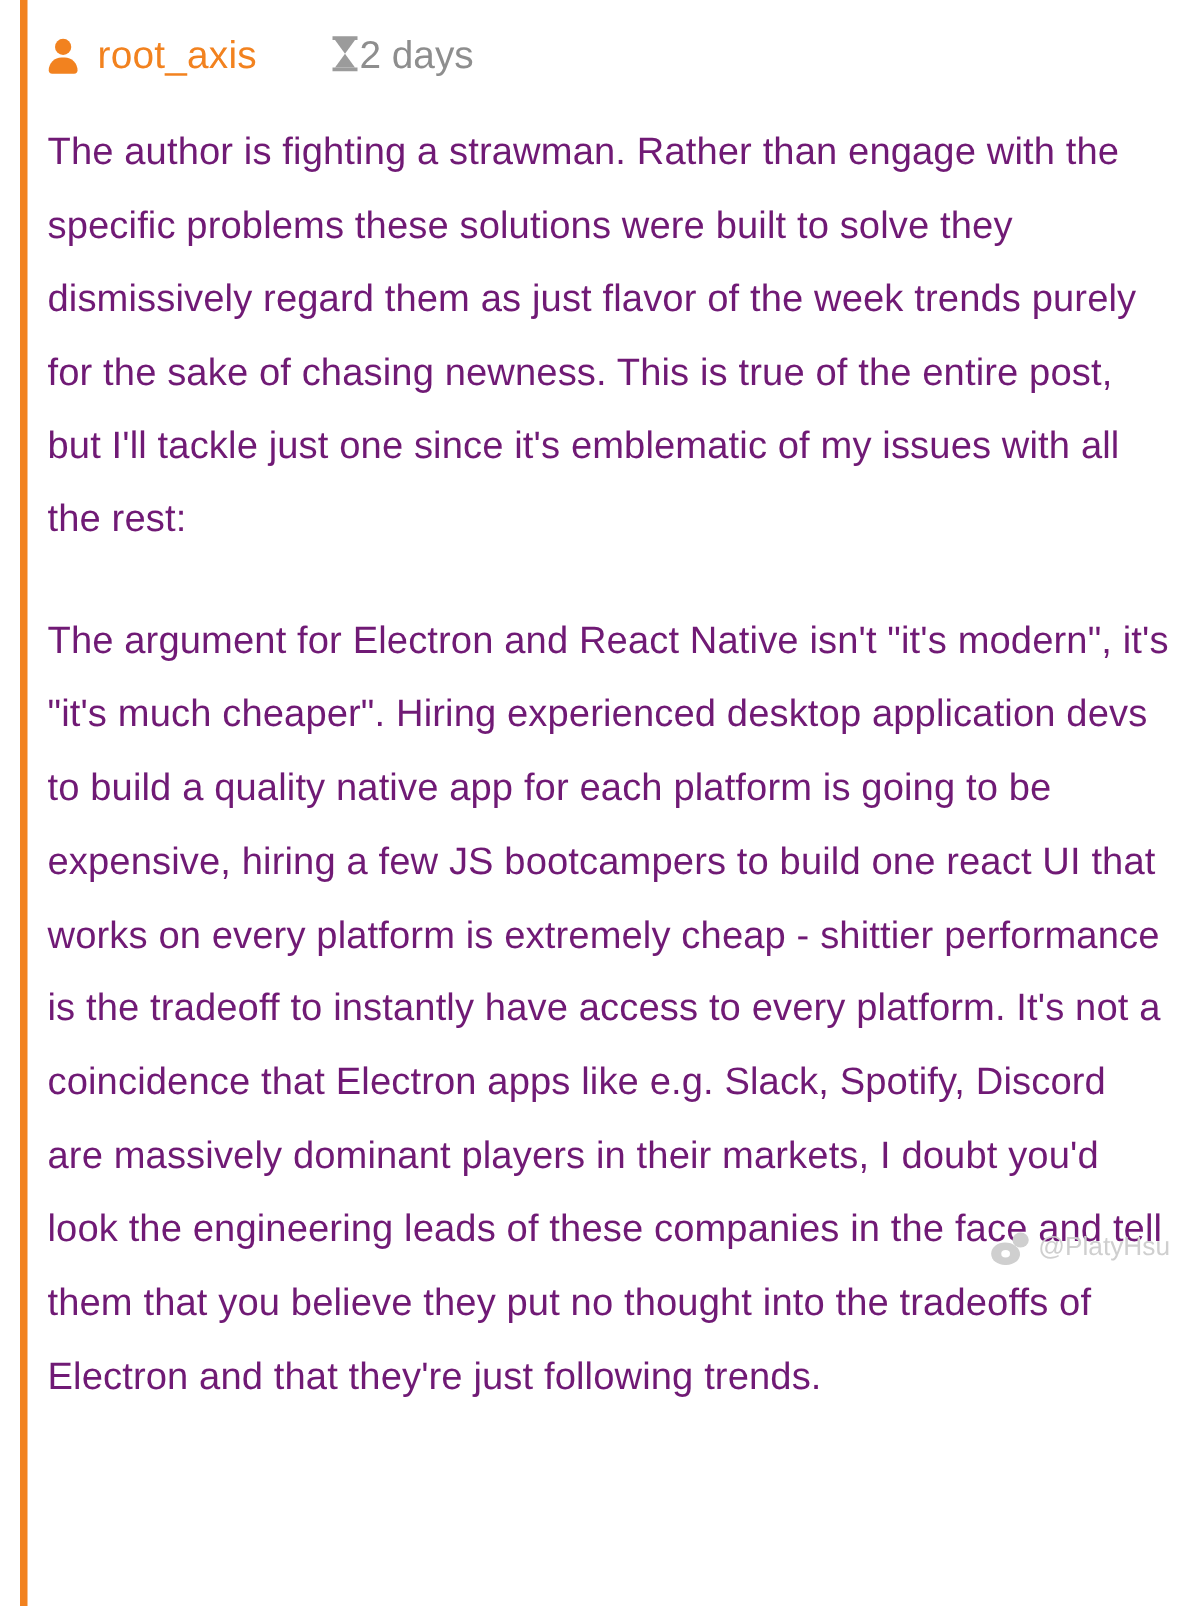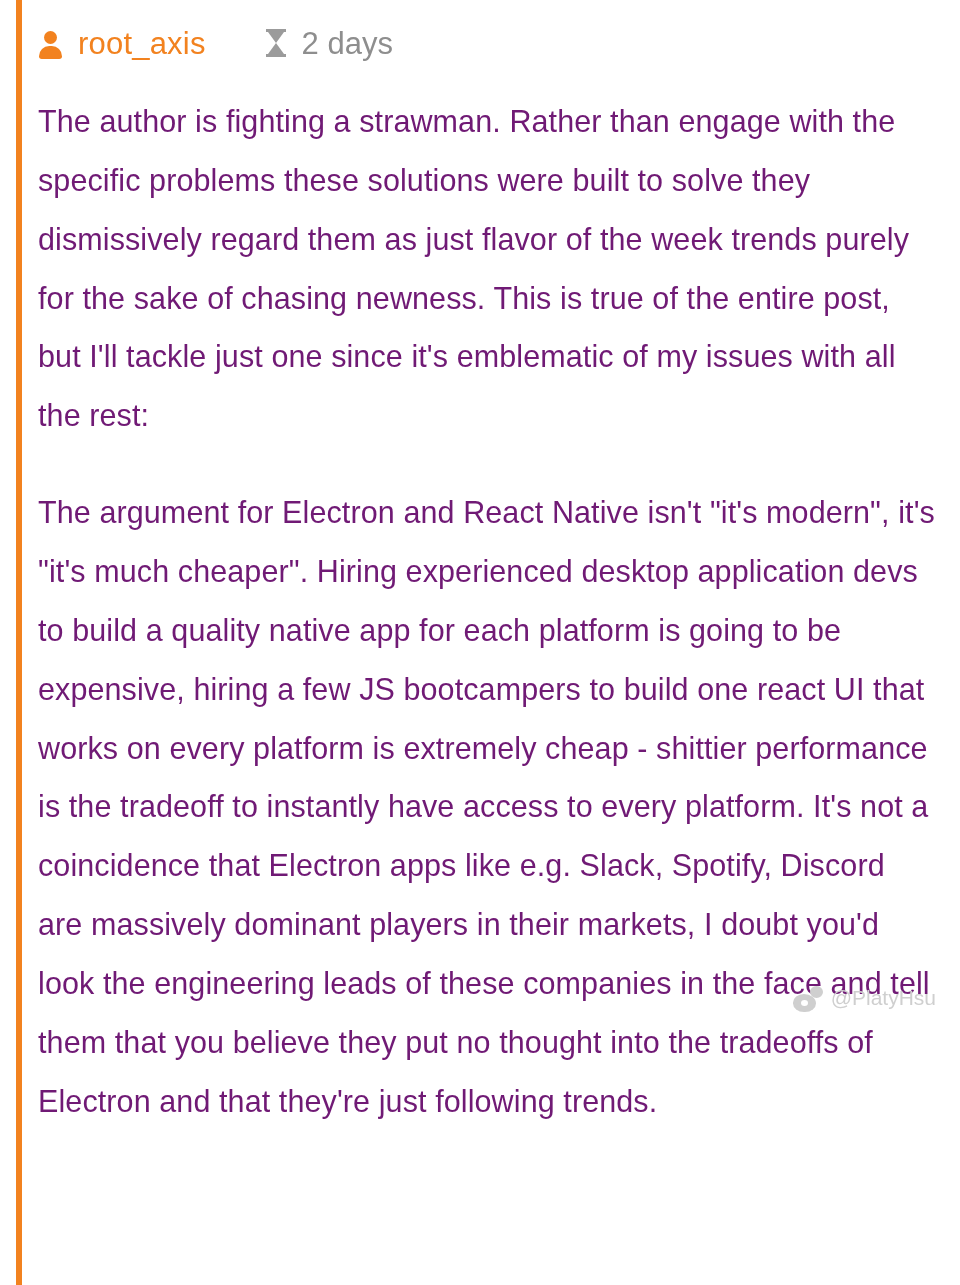--- a/index.html
+++ b/index.html
@@ -84,21 +84,21 @@
   .author-name {
     color: #f2821f;
     font-size: 31px;
     line-height: 1;
     letter-spacing: 0.2px;
   }
 
   .meta-block {
     display: flex;
     align-items: center;
-    gap: 16px;
+    gap: 2px;
     margin-left: 60px;
   }
 
   .hourglass-icon {
     width: 20px;
     height: 28px;
     position: relative;
     flex: 0 0 auto;
   }
   .hourglass-icon .cap-top,

